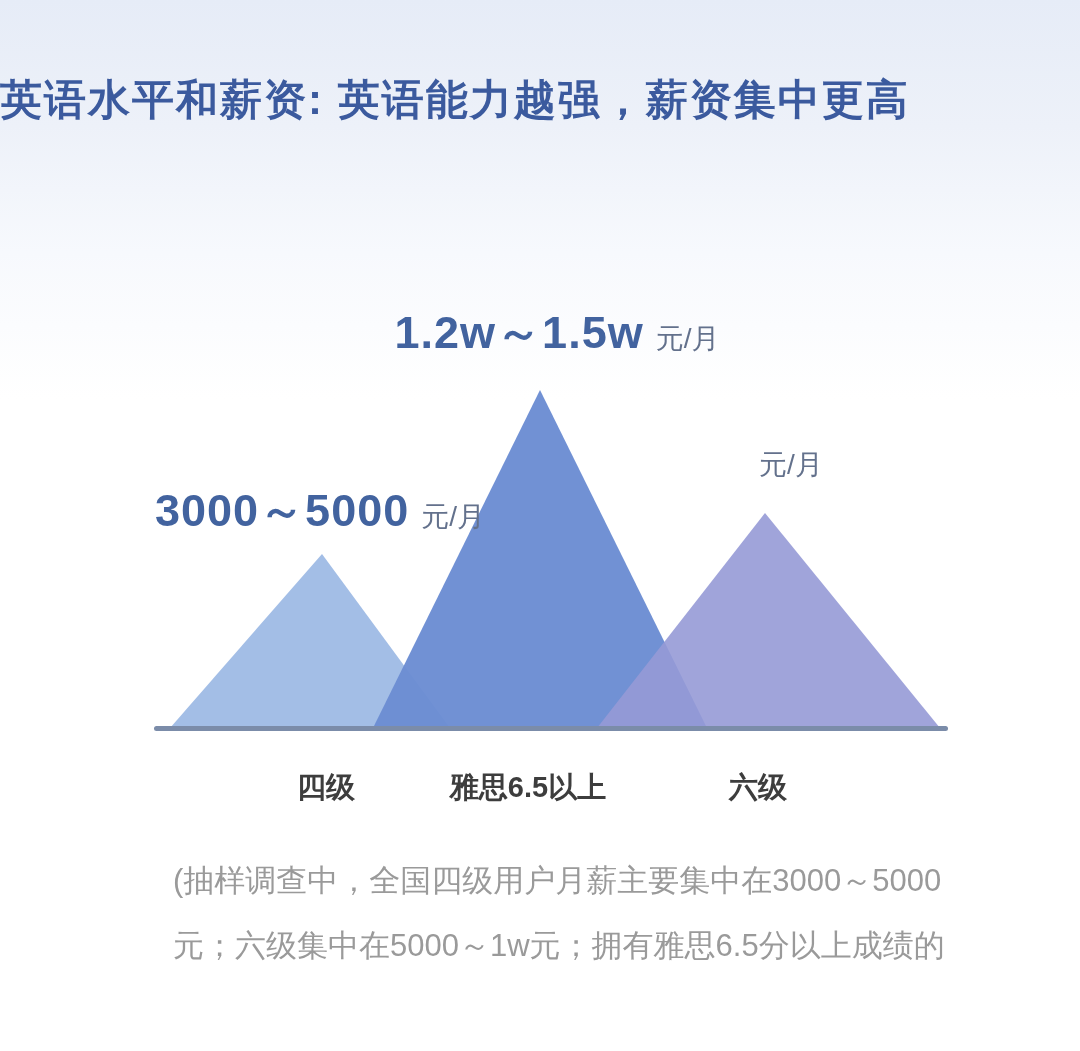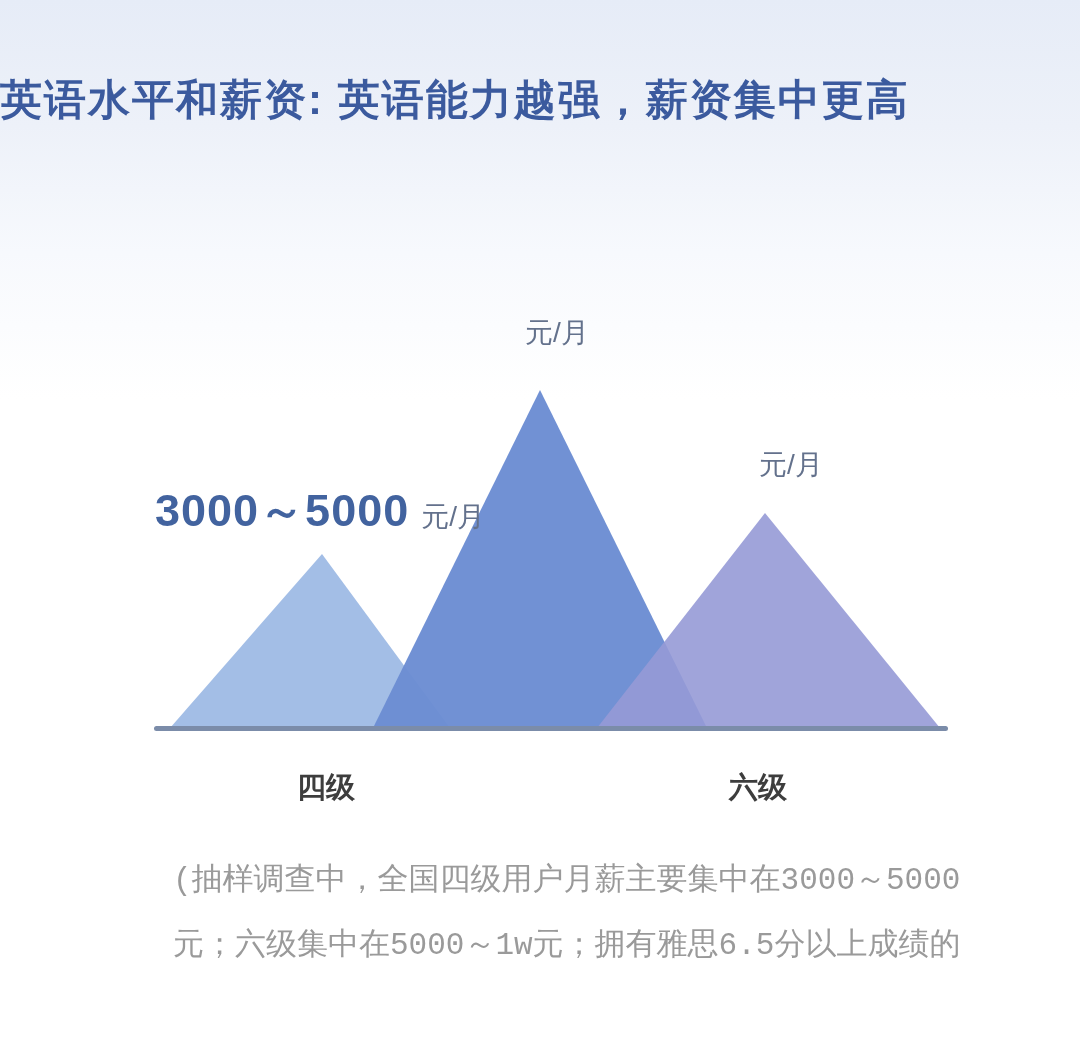--- a/index.html
+++ b/index.html
@@ -63,21 +63,20 @@
     text-align: right;
   }
   .footnote {
     position: absolute;
     left: 173px;
     top: 848px;
     width: 780px;
     font-size: 31px;
     line-height: 65px;
     color: #9A9A9A;
-    font-family: Liberation Mono, monospace;
   }
   .fn-line { white-space: nowrap; }
 </style>
 </head>
 <body>
 
 <div class="canvas">
 
   <h1 class="title">英语水平和薪资: 英语能力越强，薪资集中更高</h1>
 
@@ -87,28 +86,30 @@
     <polygon class="m-cet6" points="597,728 765,513 940,728"></polygon>
     <rect class="baseline" x="154" y="726" width="794" height="5" rx="2.5"></rect>
   </svg>
 
   <div class="salary-label" style="left:320px; top:511px">
     <span class="range">3000～5000</span>
     <span class="unit">元/月</span>
   </div>
 
   <div class="salary-label" style="left:557px; top:333px">
+    <span class="range">1.2w～1.5w</span>
     <span class="unit">元/月</span>
   </div>
 
   <div class="salary-label" style="left:791px; top:465px">
     <span class="unit">元/月</span>
   </div>
 
   <div class="axis-label" style="left:326px">四级</div>
+  <div class="axis-label" style="left:528px">雅思6.5以上</div>
   <div class="axis-label" style="left:758px">六级</div>
 
   <div class="footnote">
     <div class="fn-line">(抽样调查中，全国四级用户月薪主要集中在3000～5000</div>
     <div class="fn-line">元；六级集中在5000～1w元；拥有雅思6.5分以上成绩的</div>
   </div>
 
 </div>
 
 </body></html>

